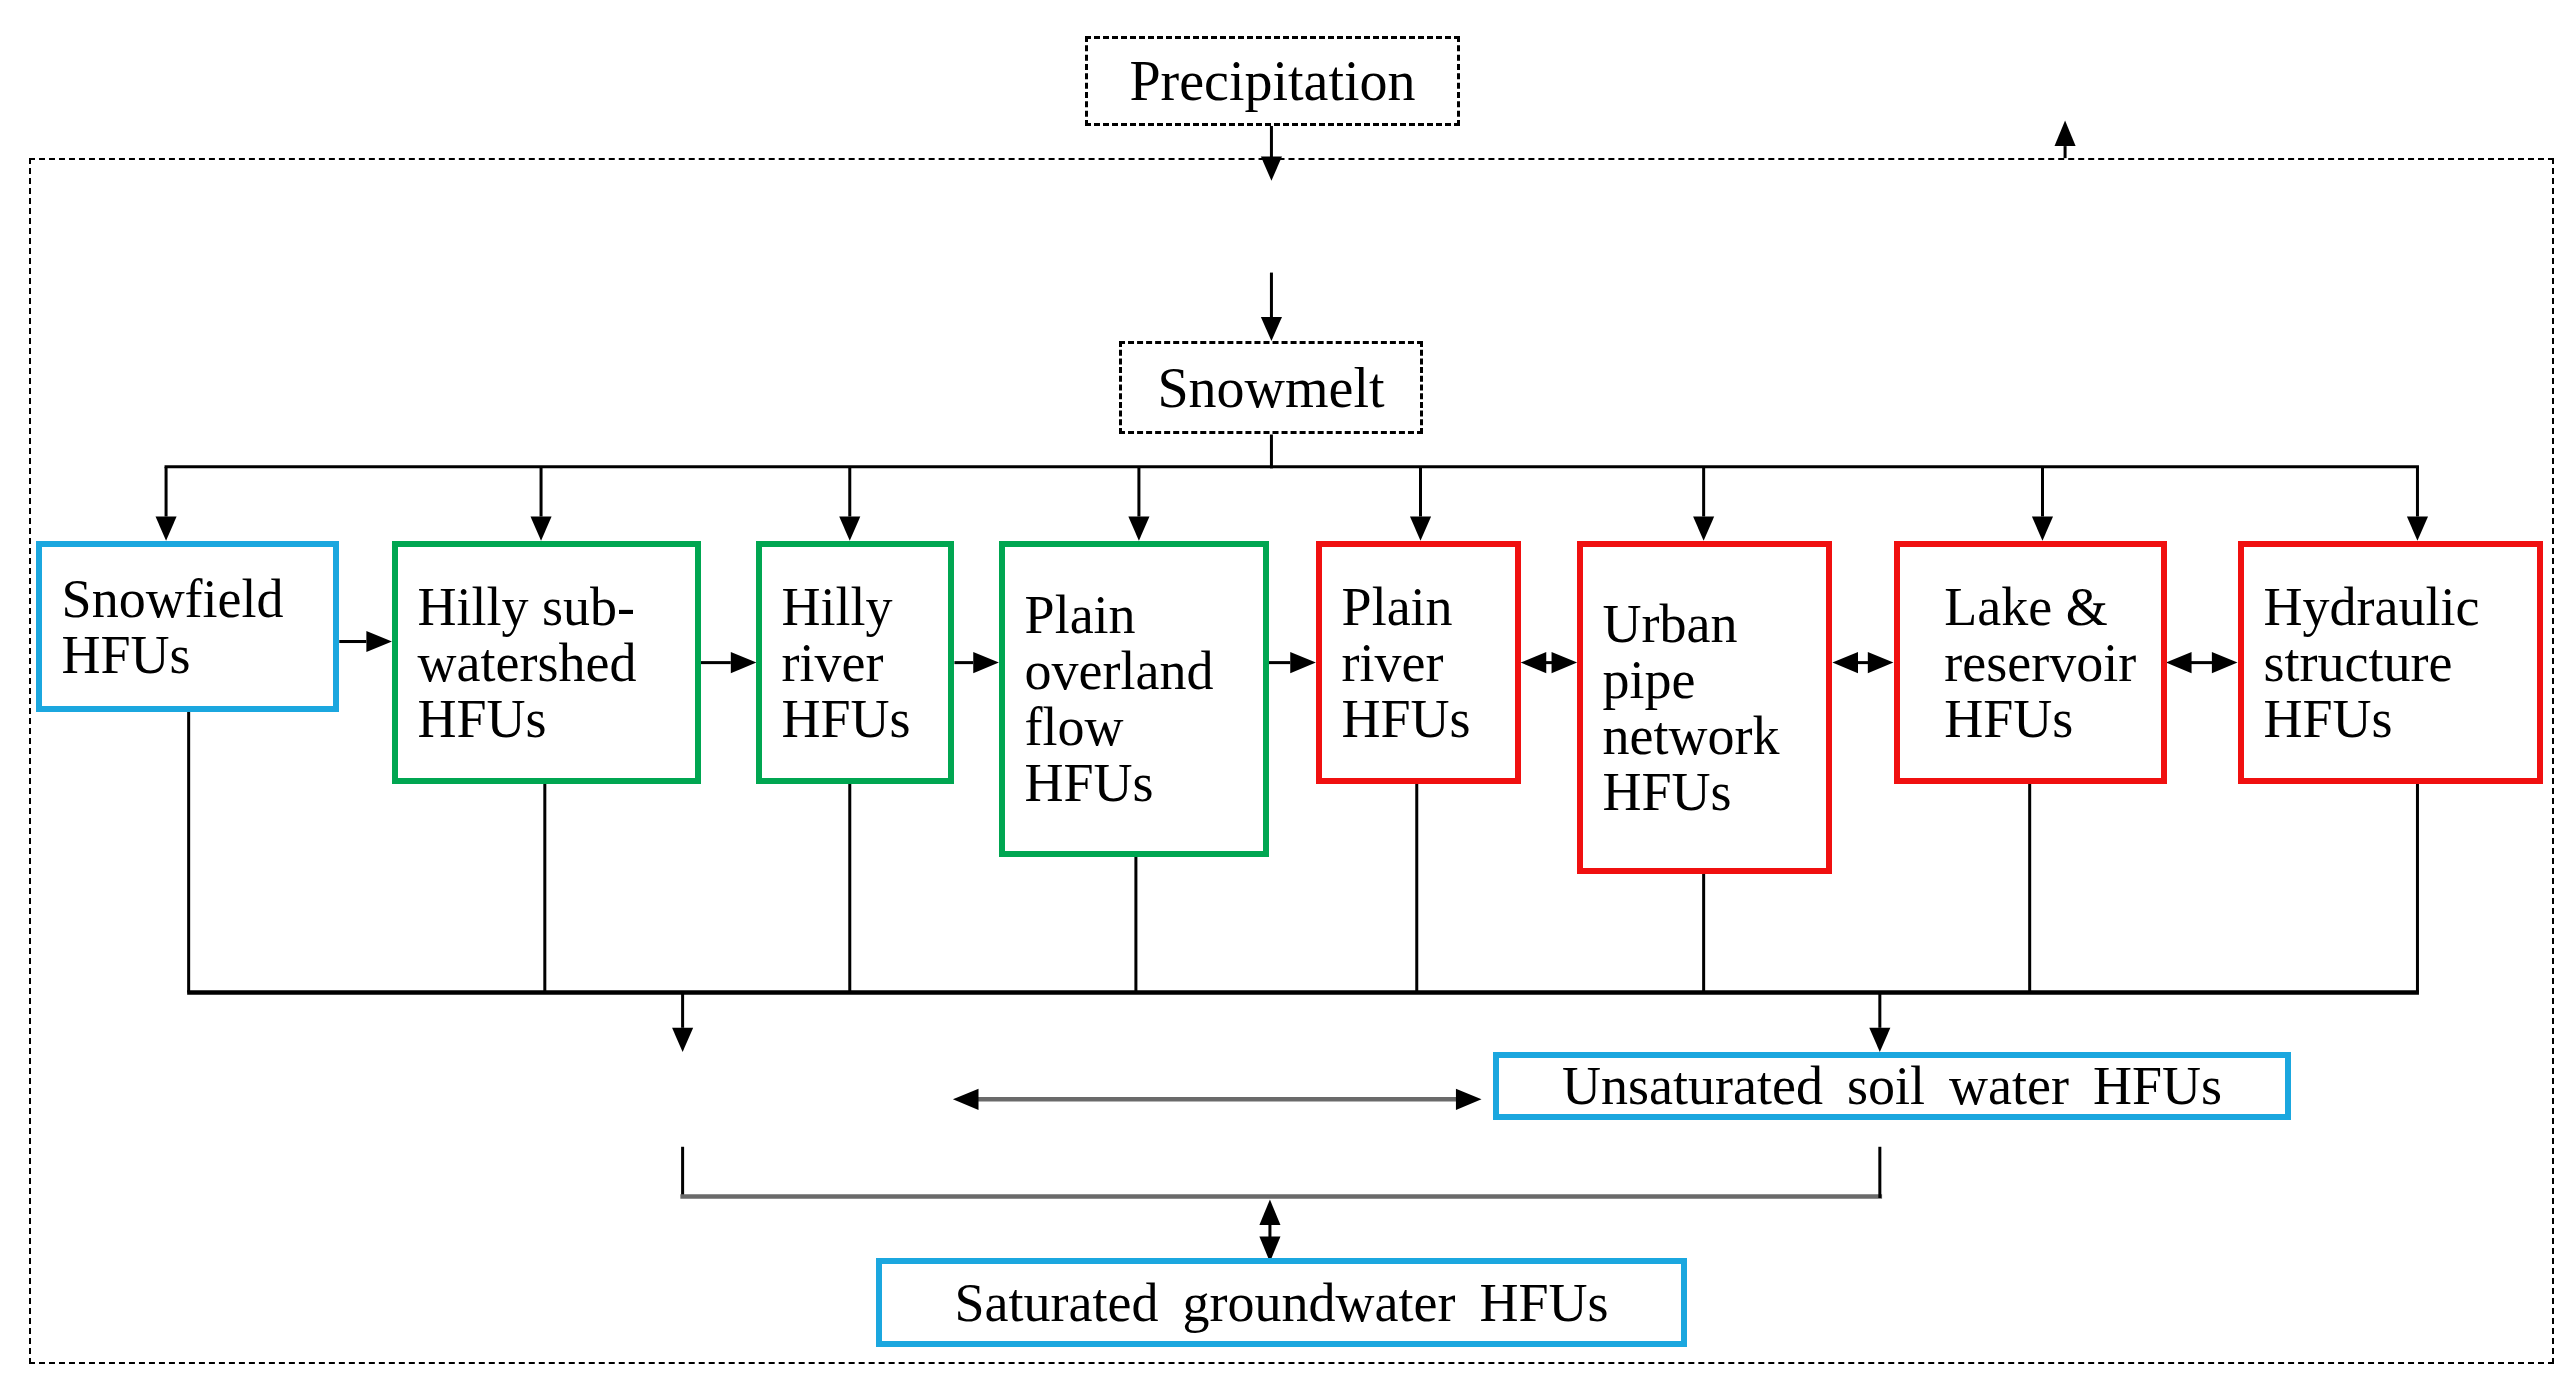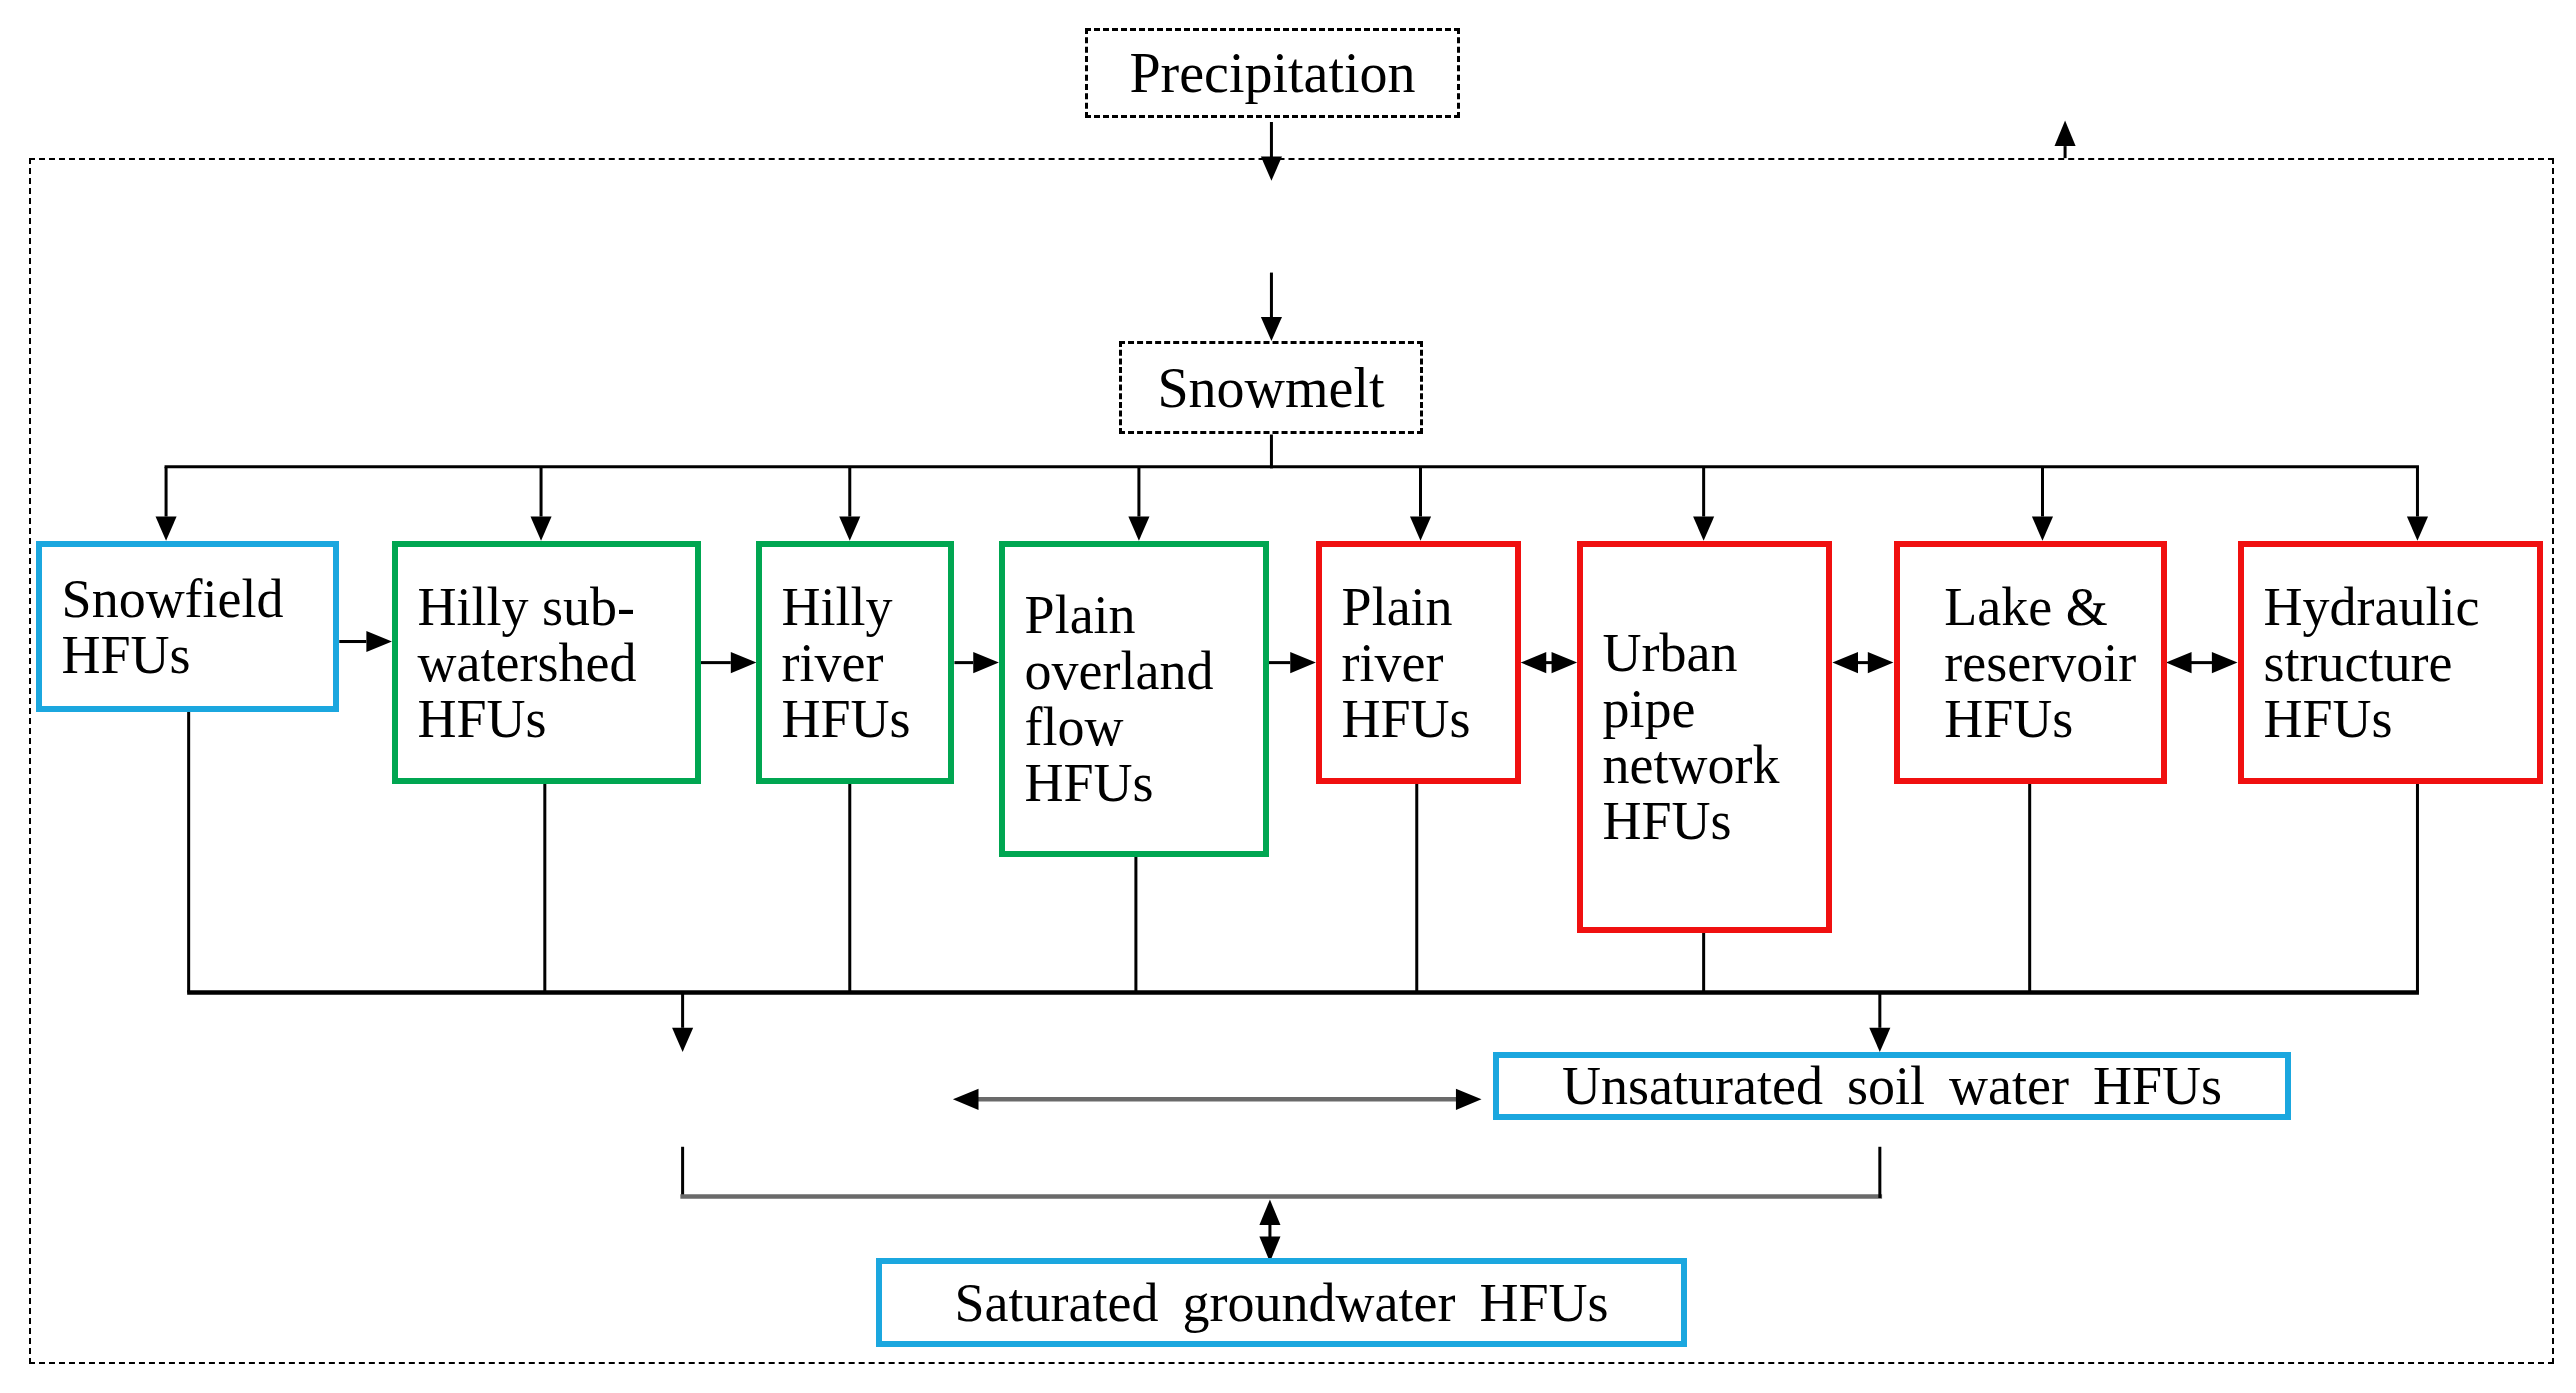--- a/index.html
+++ b/index.html
@@ -128,21 +128,21 @@
       <polygon points="2937,866 2937,894 2971,880"></polygon>
       <polygon points="892,1365 920,1365 906,1397"></polygon>
       <polygon points="2482,1365 2510,1365 2496,1397"></polygon>
       <polygon points="1299,1446 1299,1474 1265,1460"></polygon>
       <polygon points="1933,1446 1933,1474 1967,1460"></polygon>
       <polygon points="1672,1627 1700,1627 1686,1593"></polygon>
       <polygon points="1672,1642 1700,1642 1686,1676"></polygon>
     </g>
   </svg>
 
-  <div class="node proc" style="left:1085px;top:28px;width:375px;height:90px;">
+  <div class="node proc" style="left:1085px;top:36px;width:375px;height:90px;">
     <span class="label">Precipitation</span>
   </div>
   <div class="node proc" style="left:1119px;top:341px;width:304px;height:93px;">
     <span class="label">Snowmelt</span>
   </div>
 
   <div class="node hfu" style="left: 36px; top: 541px; width: 303px; height: 171px; border-color: rgb(27, 167, 223);">
     <span class="label">Snowfield
 HFUs</span>
   </div>
@@ -160,21 +160,21 @@
     <span class="label">Plain
 overland
 flow
 HFUs</span>
   </div>
   <div class="node hfu" style="left: 1316px; top: 541px; width: 205px; height: 243px; border-color: rgb(240, 16, 16);">
     <span class="label">Plain
 river
 HFUs</span>
   </div>
-  <div class="node hfu" style="left: 1577px; top: 541px; width: 255px; height: 392px; border-color: rgb(240, 16, 16);">
+  <div class="node hfu" style="left: 1577px; top: 541px; width: 255px; height: 333px; border-color: rgb(240, 16, 16);">
     <span class="label">Urban
 pipe
 network
 HFUs</span>
   </div>
   <div class="node hfu" style="left: 1894px; top: 541px; width: 273px; height: 243px; border-color: rgb(240, 16, 16); justify-content: center;">
     <span class="label">Lake &amp;
 reservoir
 HFUs</span>
   </div>

